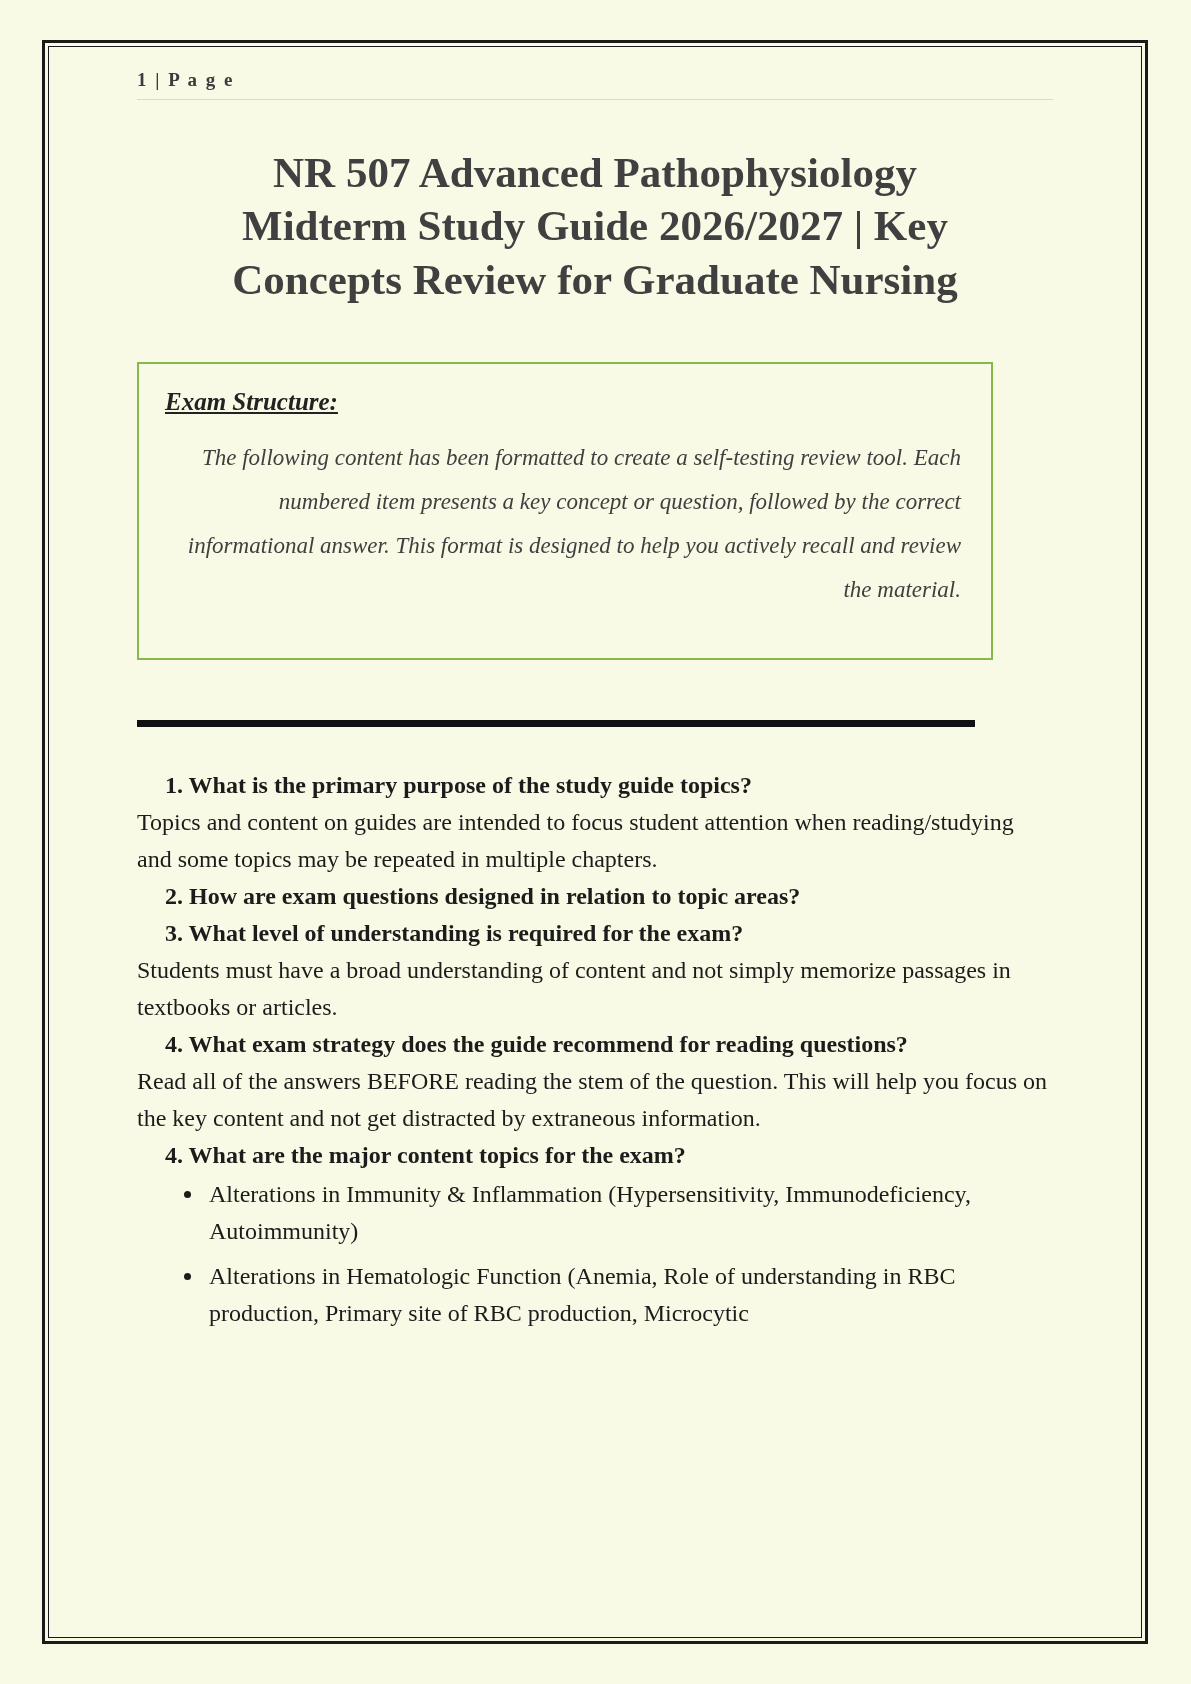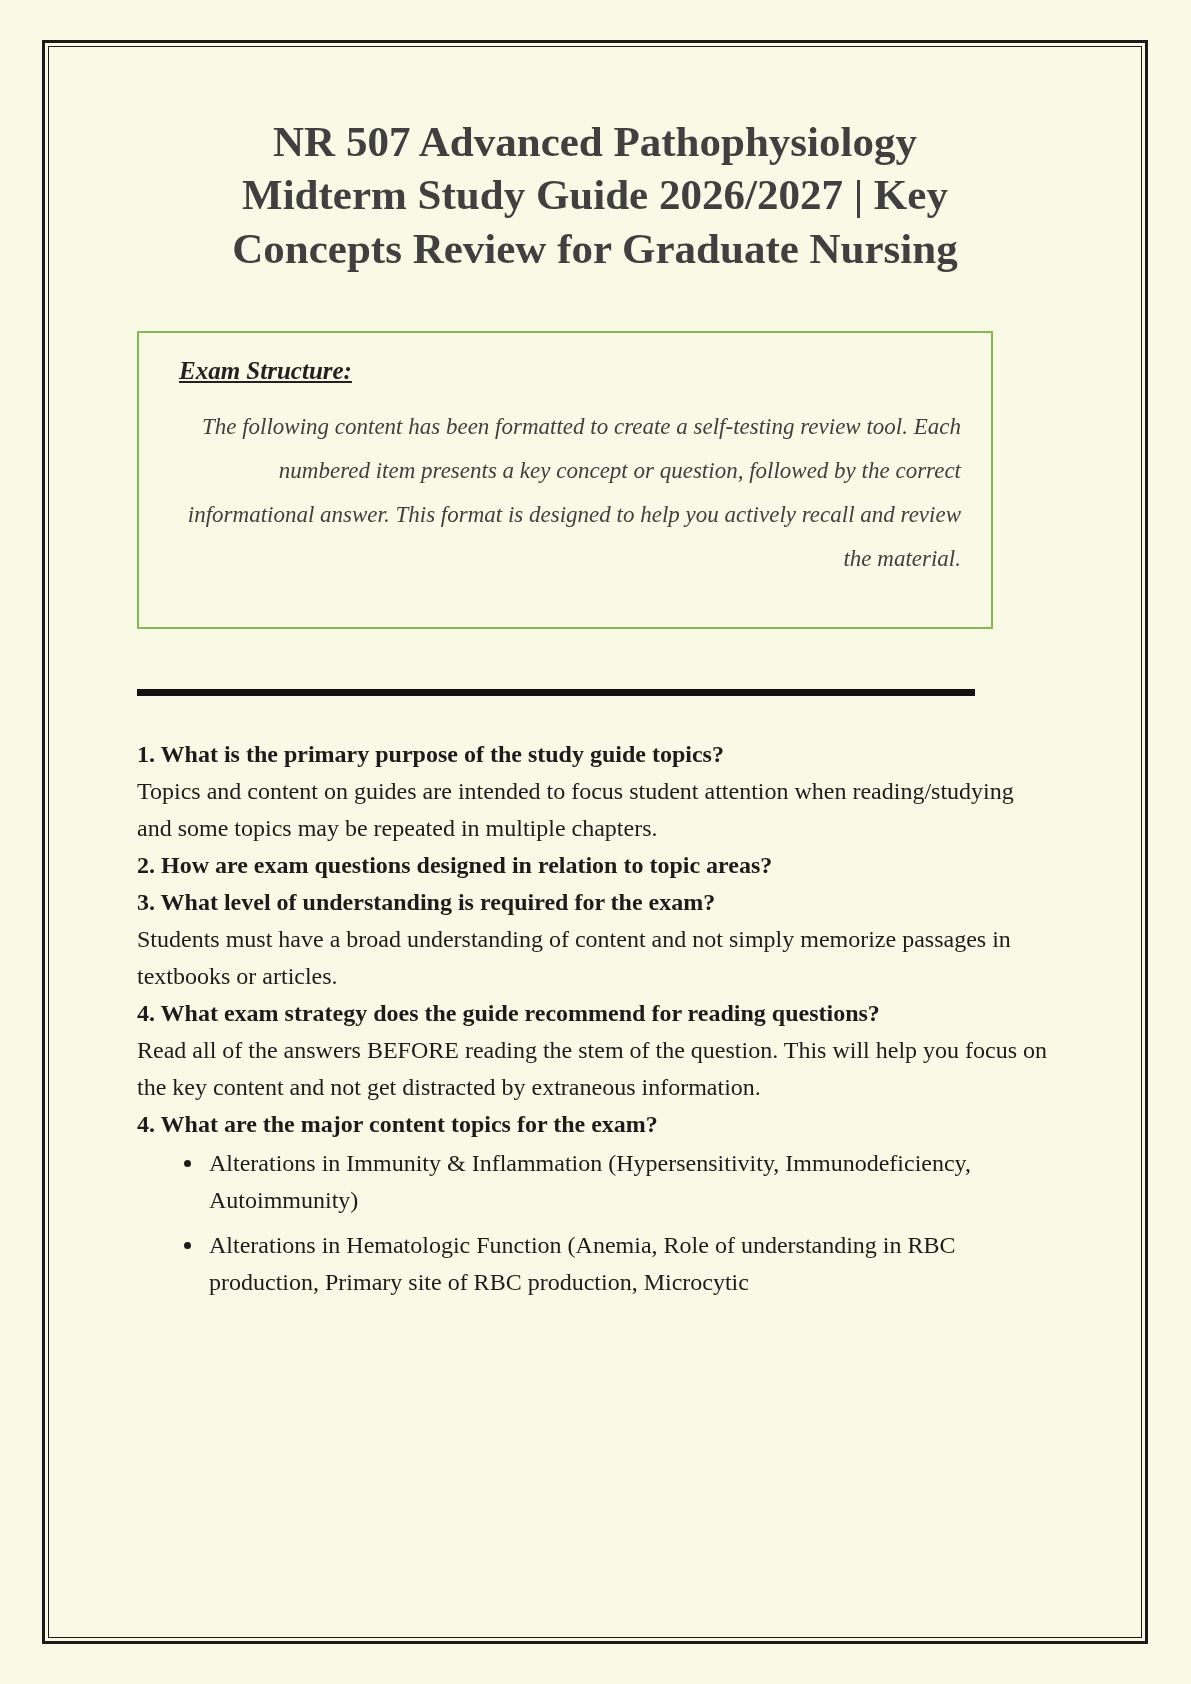--- a/index.html
+++ b/index.html
@@ -48,21 +48,21 @@
     font-size:43px;
     font-weight:bold;
     line-height:1.24;
     color:#404040;
   }
   .exam-box{
     margin-top:56px;
     width:856px;
     box-sizing:border-box;
     border:2px solid var(--box-border);
-    padding:24px 30px 46px 40px;
+    padding:24px 30px 46px 26px;
   }
   .exam-heading{
     font-size:25px;
     font-weight:bold;
     font-style:italic;
     text-decoration:underline;
     color:#222222;
   }
   .exam-body{
     margin:20px 0 0 0;
@@ -77,37 +77,40 @@
     margin-bottom:40px;
     width:838px;
     height:7px;
     background:var(--divider);
   }
   .qa-section{
     font-size:24px;
     line-height:37px;
     max-width:930px;
   }
-  .qa-item .question{font-weight:bold;}
+  .qa-item .question{font-weight:bold;margin-left:28px;}
   .qa-item .answer{font-weight:normal;}
   ul.bullets{
     margin:2px 0 0 0;
     padding-left:68px;
   }
   ul.bullets li{
     padding-left:4px;
     margin-bottom:8px;
   }
 </style>
 </head>
 <body>
 
 <div class="frame">
   <div class="frame-inner">
 
+    <div class="page-header">
+      <span class="page-number">1 | P a g e</span>
+    </div>
 
     <h1 class="doc-title">
       <div>NR 507 Advanced Pathophysiology</div>
       <div>Midterm Study Guide 2026/2027 | Key</div>
       <div>Concepts Review for Graduate Nursing</div>
     </h1>
 
     <div class="exam-box">
       <div class="exam-heading">Exam Structure:</div>
       <p class="exam-body">The following content has been formatted to create a self-testing review tool. Each numbered item presents a key concept or question, followed by the correct informational answer. This format is designed to help you actively recall and review the material.</p>

